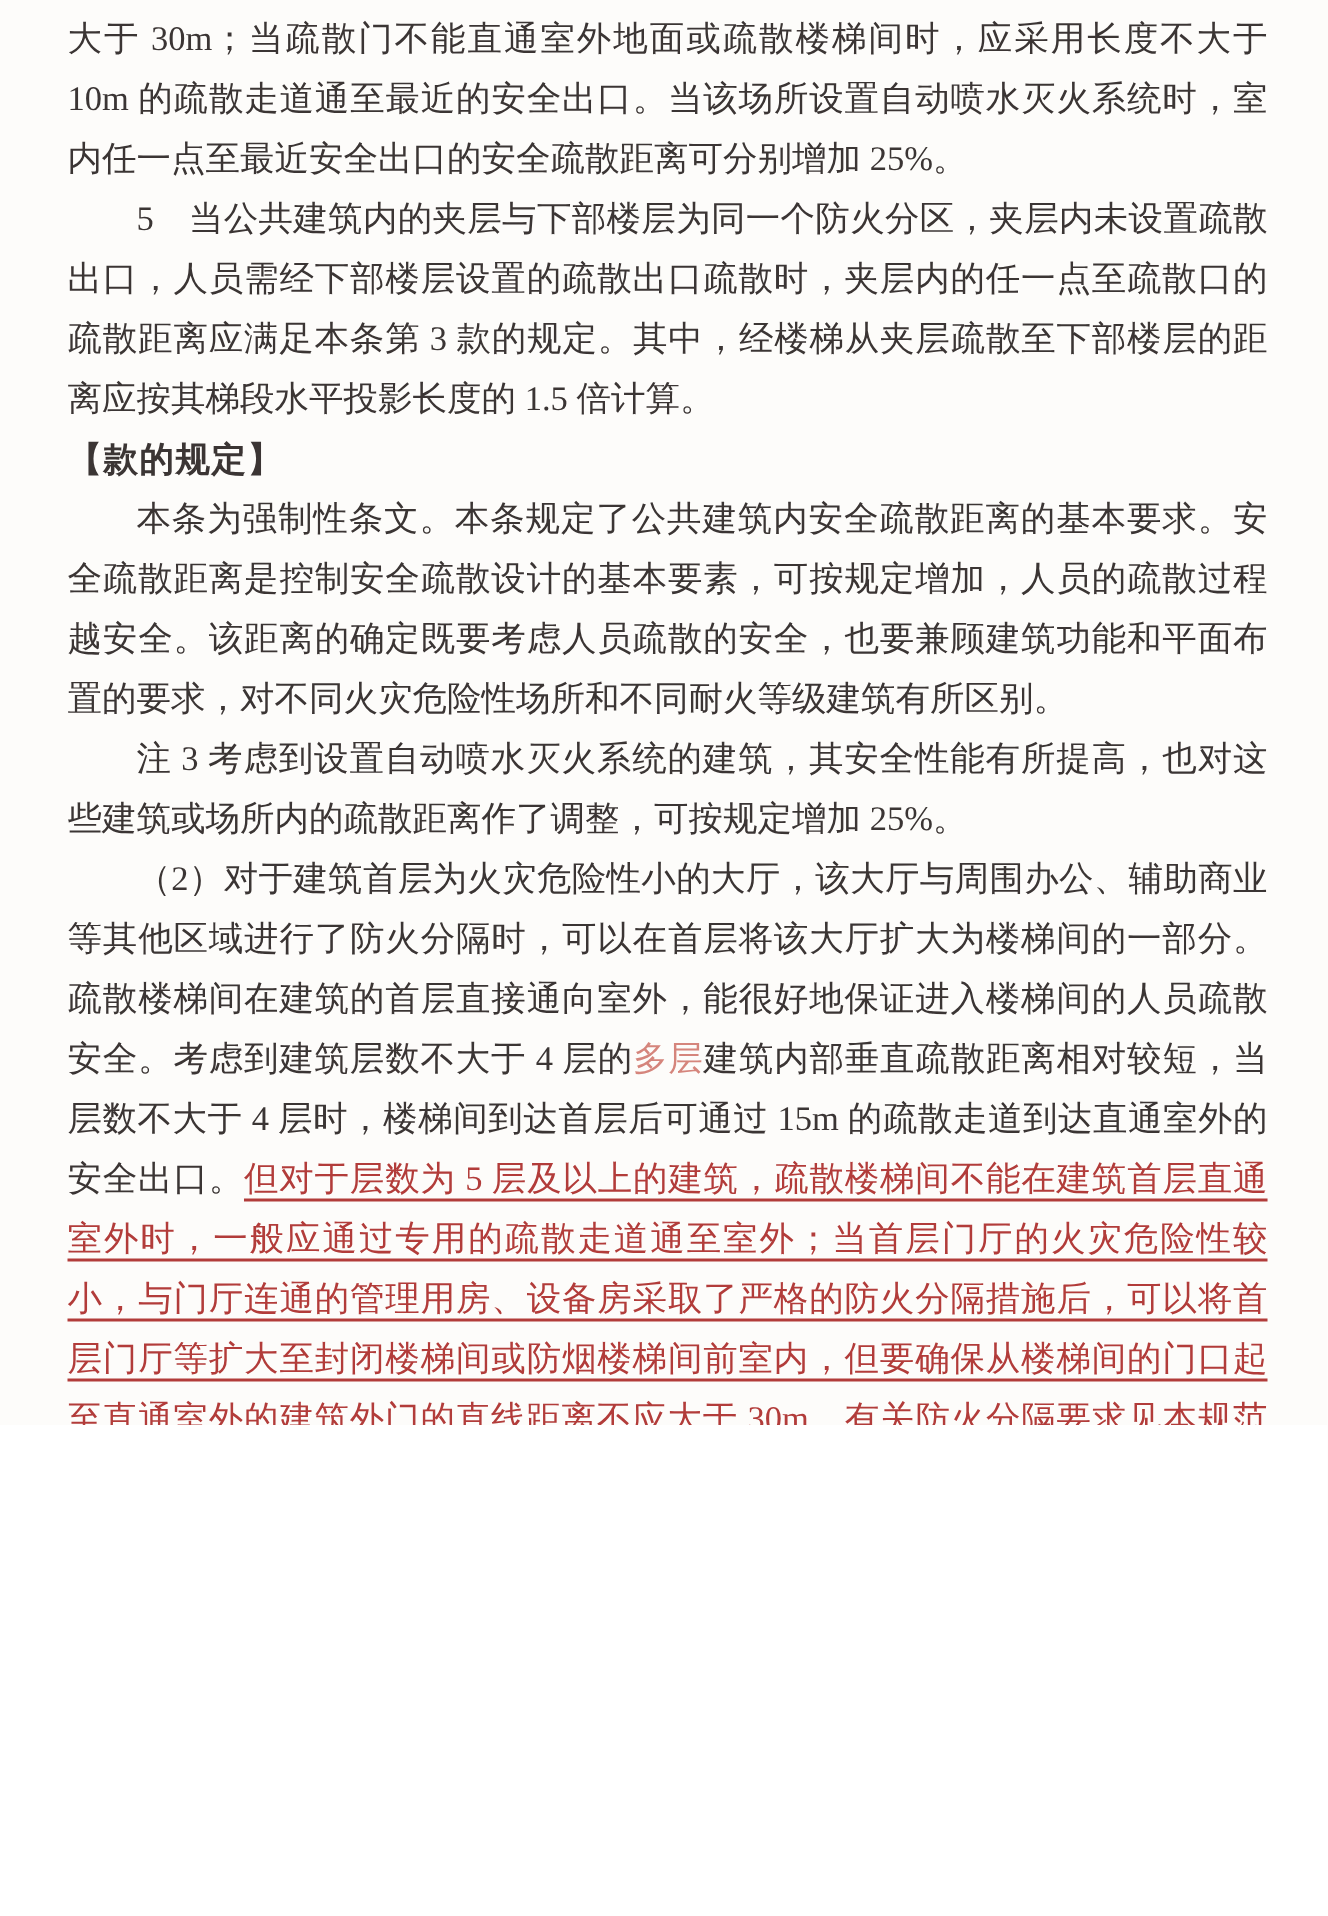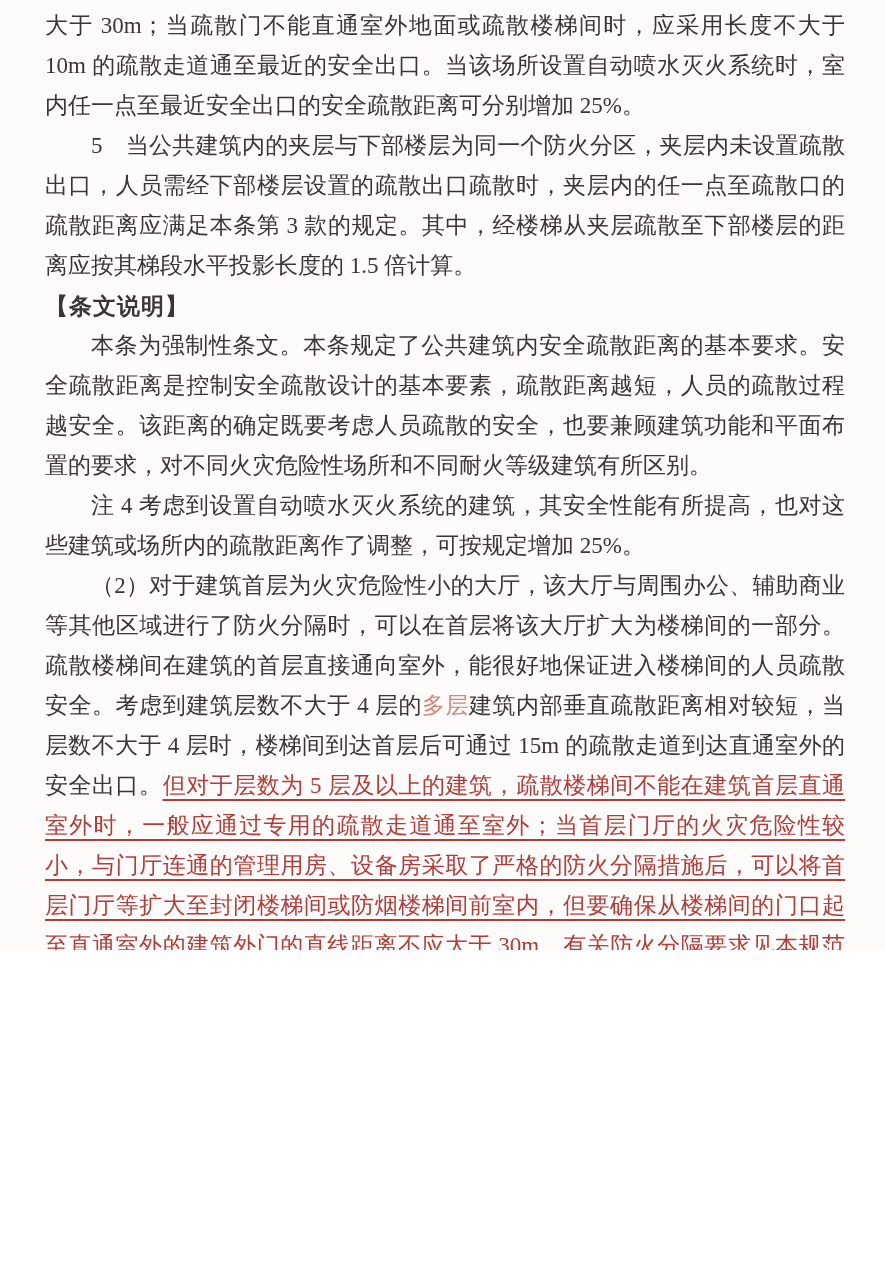--- a/index.html
+++ b/index.html
@@ -79,23 +79,23 @@
 </style>
 </head>
 <body>
 
 <div class="page">
 
   <main class="doc">
 
   <p class="para"><span class="seg-normal">大于 30m；当疏散门不能直通室外地面或疏散楼梯间时，应采用长度不大于 10m 的疏散走道通至最近的安全出口。当该场所设置自动喷水灭火系统时，室内任一点至最近安全出口的安全疏散距离可分别增加 25%。</span></p>
       <p class="para indent"><span class="seg-normal">5　当公共建筑内的夹层与下部楼层为同一个防火分区，夹层内未设置疏散出口，人员需经下部楼层设置的疏散出口疏散时，夹层内的任一点至疏散口的疏散距离应满足本条第 3 款的规定。其中，经楼梯从夹层疏散至下部楼层的距离应按其梯段水平投影长度的 1.5 倍计算。</span></p>
-      <p class="para heading"><span class="seg-normal">【条文说明】</span></p>
-      <p class="para indent"><span class="seg-normal">本条为强制性条文。本条规定了公共建筑内安全疏散距离的基本要求。安全疏散距离是控制安全疏散设计的基本要素，疏散距离越短，人员的疏散过程越安全。该距离的确定既要考虑人员疏散的安全，也要兼顾建筑功能和平面布置的要求，对不同火灾危险性场所和不同耐火等级建筑有所区别。</span></p>
-      <p class="para indent"><span class="seg-normal">注 4 考虑到设置自动喷水灭火系统的建筑，其安全性能有所提高，也对这些建筑或场所内的疏散距离作了调整，可按规定增加 25%。</span></p>
+      <p class="para heading"><span class="seg-normal">【款的规定】</span></p>
+      <p class="para indent"><span class="seg-normal">本条为强制性条文。本条规定了公共建筑内安全疏散距离的基本要求。安全疏散距离是控制安全疏散设计的基本要素，可按规定增加，人员的疏散过程越安全。该距离的确定既要考虑人员疏散的安全，也要兼顾建筑功能和平面布置的要求，对不同火灾危险性场所和不同耐火等级建筑有所区别。</span></p>
+      <p class="para indent"><span class="seg-normal">注 3 考虑到设置自动喷水灭火系统的建筑，其安全性能有所提高，也对这些建筑或场所内的疏散距离作了调整，可按规定增加 25%。</span></p>
       <p class="para indent"><span class="seg-normal">（2）对于建筑首层为火灾危险性小的大厅，该大厅与周围办公、辅助商业等其他区域进行了防火分隔时，可以在首层将该大厅扩大为楼梯间的一部分。疏散楼梯间在建筑的首层直接通向室外，能很好地保证进入楼梯间的人员疏散安全。考虑到建筑层数不大于 4 层的</span><span class="seg-pink">多层</span><span class="seg-normal">建筑内部垂直疏散距离相对较短，当层数不大于 4 层时，楼梯间到达首层后可通过 15m 的疏散走道到达直通室外的安全出口。</span><span class="seg-red">但对于层数为 5 层及以上的建筑，疏散楼梯间不能在建筑首层直通室外时，一般应通过专用的疏散走道通至室外；当首层门厅的火灾危险性较小，与门厅连通的管理用房、设备房采取了严格的防火分隔措施后，可以将首层门厅等扩大至封闭楼梯间或防烟楼梯间前室内，但要确保从楼梯间的门口起至直通室外的建筑外门的直线距离不应大于 30m。有关防火分隔要求见本规范第 6.4.2 条、第 6.4.3 条的规定。</span></p>
     </main>
 
   <div class="wm-circle"></div>
 
   <div class="wm-brand">消防百事通</div>
 
   <div class="wm-logo">
     <span>
       <svg class="wm-diamond" viewBox="0 0 40 40" aria-hidden="true">

